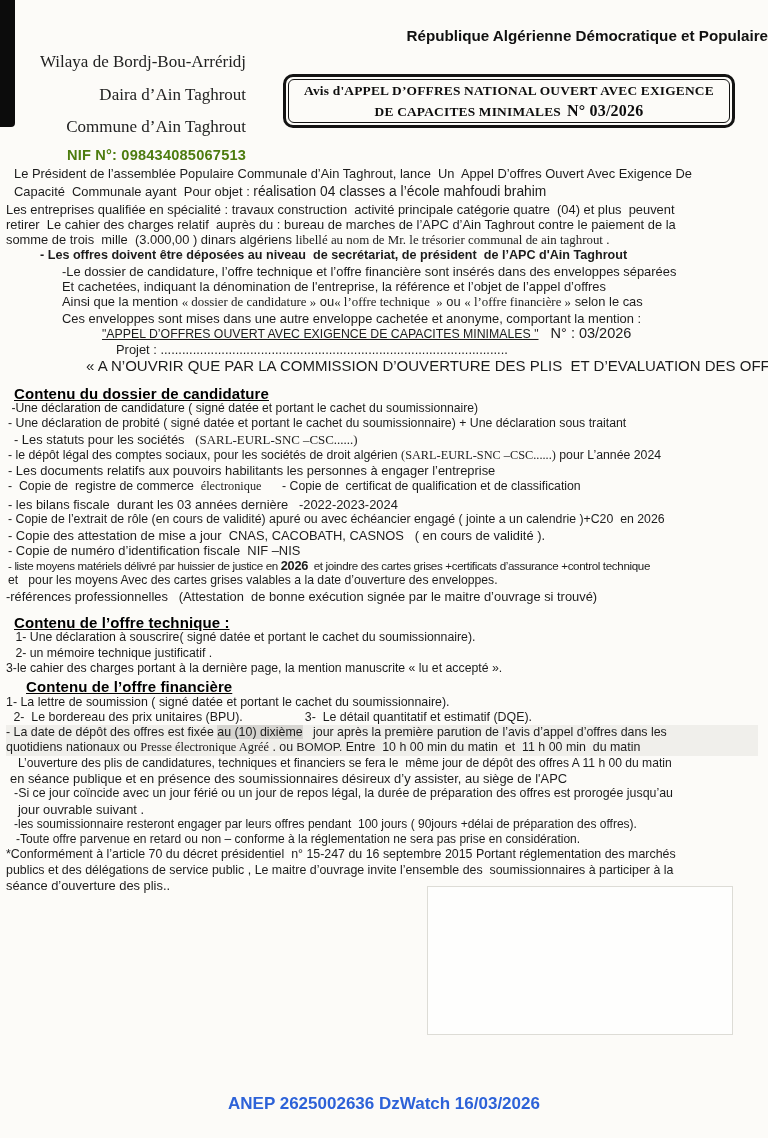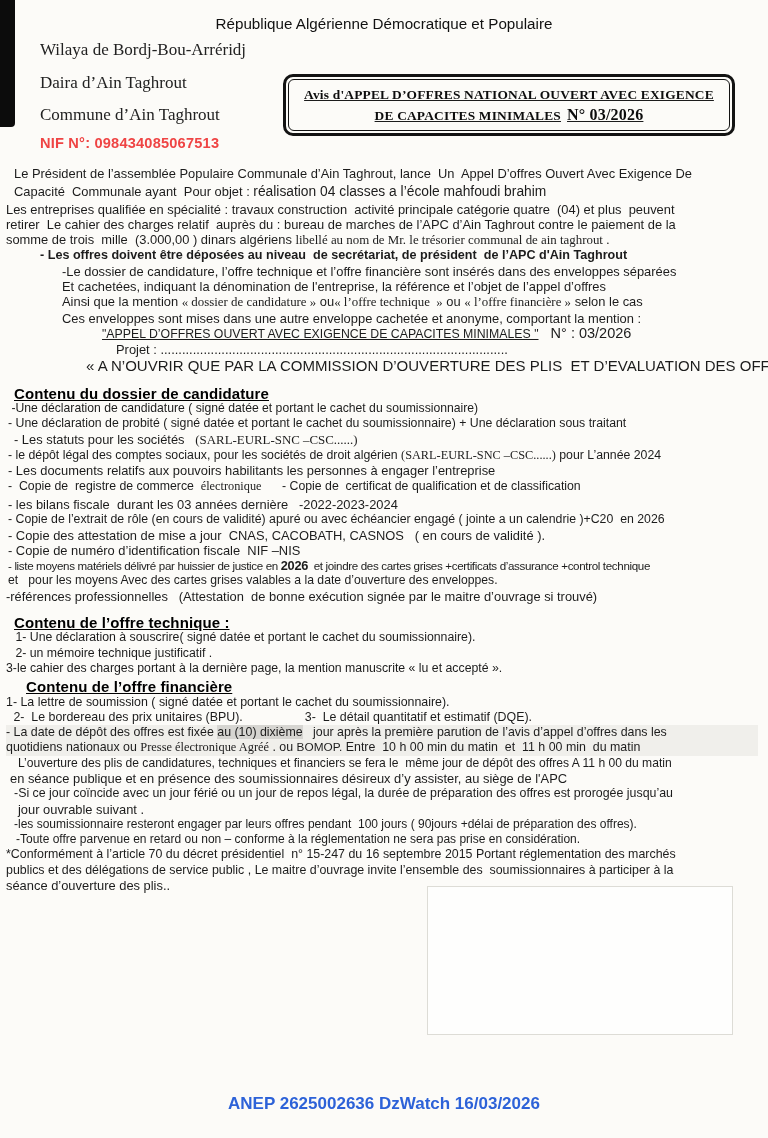--- a/index.html
+++ b/index.html
@@ -13,40 +13,39 @@
     overflow:hidden;
     margin:0 auto;
   }
   .scan-mark {
     position:absolute; left:0; top:0;
     width:15px; height:127px;
     background:#0c0c0c;
     border-bottom-right-radius:4px;
   }
   .doc-title {
-    position:absolute; top:15px; left:0; width:100%;
-    text-align:center; font-weight:400; font-size:15.2px; color:#111;
+    position:absolute; top:27px; left:0; width:100%;
+    text-align:right; font-weight:700; font-size:15.2px; color:#111;
   }
   .org-block {
-    position:absolute; left:40px; top:34px;
+    position:absolute; left:40px; top:46px;
     font-family:"Liberation Serif", serif;
-    font-size:17px; color:#222;
+    font-size:17px; color:#222;text-align:right;
   }
   .org-block .org-line { line-height:32.5px; }
   .nif-line {
     font-family:"Liberation Sans", sans-serif;
-    font-weight:700; font-size:14.6px; color:#ef4444;
+    font-weight:700; font-size:14.6px; color:#4d7c0f;
     margin-top:3px; letter-spacing:0.2px;
   }
   .notice-box-outer {
-    position:absolute; left:283px; top:74px; width:452px; height:62px;
+    position:absolute; left:283px; top:74px; width:452px; height:54px;
     border:3.5px solid #131313; border-radius:10px;
     padding:2px;
     background:#fcfbf8;
-    text-decoration:underline;
   }
   .notice-box-inner {
     width:100%; height:100%;
     border:1.5px solid #131313; border-radius:6px;
     display:flex; flex-direction:column; justify-content:center; align-items:center;
     gap:3px;
     font-family:"Liberation Serif", serif;
     font-weight:700; color:#0d0d0d;
   }
   .notice-line1 { font-size:13.4px; letter-spacing:0.2px; }

